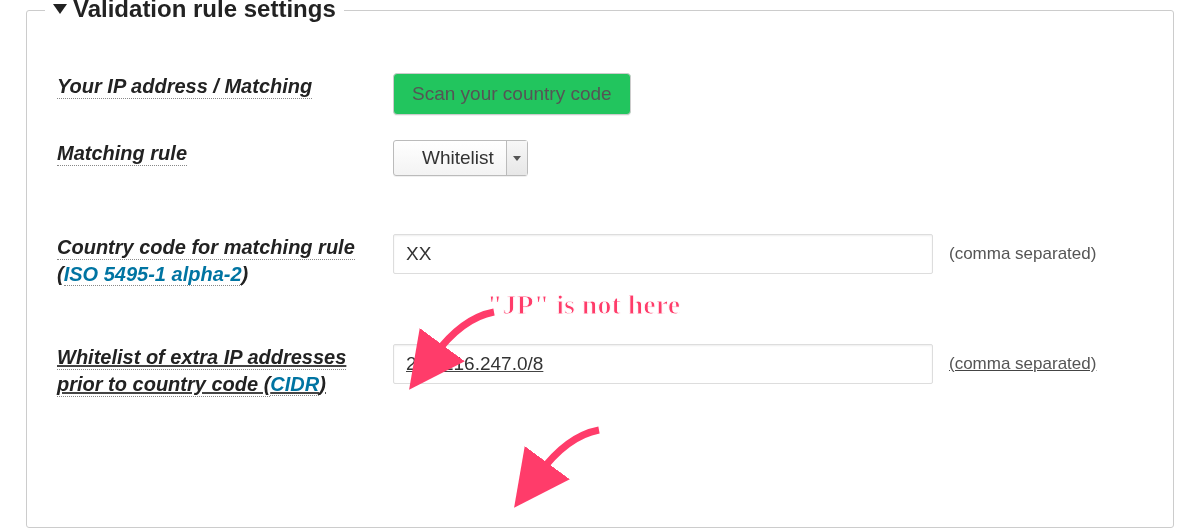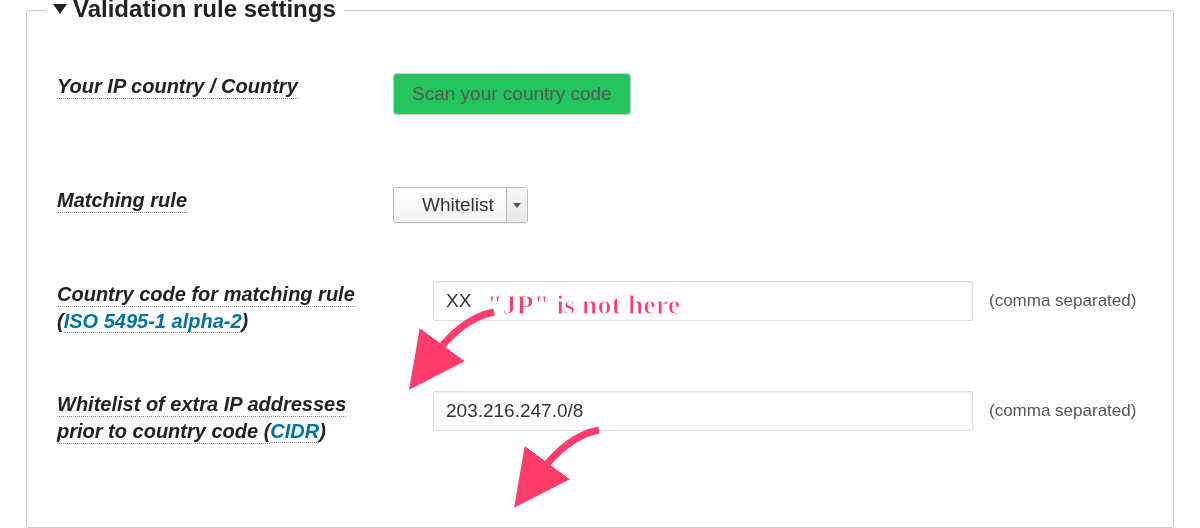--- a/index.html
+++ b/index.html
@@ -141,21 +141,20 @@
     width: 540px;
     height: 40px;
     border: 1px solid #ddd;
     box-shadow: inset 0 1px 2px rgba(0,0,0,.07);
     border-radius: 2px;
     font-size: 19px;
     font-family: inherit;
     color: #333;
     padding: 0 12px;
     box-sizing: border-box;
-    margin-left: 40px;
   }
   .suffix { font-size: 17px; color: #555; }
 
   
   .callout {
     position: absolute;
     font-family: "Comic Sans MS", "Marker Felt", cursive;
     font-weight: 700;
     font-size: 28px;
     color: #ff3c6a;
@@ -176,30 +175,30 @@
 <div class="wrap">
   <div class="fieldset">
 
     <div class="legend">
       <span class="tri"></span>
       <span>Validation rule settings</span>
     </div>
 
     <div class="row first">
       <div class="labelcol">
-        <span class="under">Your IP country / Country</span>
+        <span class="under">Your IP address / Matching</span>
       </div>
       <div class="valcol">
         <div class="ipline">
           <button class="scanbtn">Scan your country code</button>
         </div>
       </div>
     </div>
 
-    <div class="row" style="margin-top:72px;">
+    <div class="row" style="margin-top:25px;">
       <div class="labelcol">
         <span class="under">Matching rule</span>
       </div>
       <div class="valcol">
         <div class="selectish">
           <span class="sel-label">Whitelist</span>
           <span class="sel-btn">
               <span></span>
             </span>
         </div>
@@ -212,21 +211,21 @@
         <span>(</span><a href="#" class="iso">ISO 5495-1 alpha-2</a><span>)</span>
       </div>
       <div class="valcol">
         <div class="inputrow">
           <input class="txt" type="text" value="XX" style="">
           <span class="suffix">(comma separated)</span>
         </div>
       </div>
     </div>
 
-    <div class="row" style="margin-top:56px;">
+    <div class="row" style="margin-top:56px;text-decoration:underline;">
       <div class="labelcol">
         <span class="under">Whitelist of extra IP addresses</span><br>
         <span class="under"><span>prior to country code (</span></span><a href="#" class="iso">CIDR</a><span>)</span>
       </div>
       <div class="valcol">
         <div class="inputrow">
           <input class="txt" type="text" value="203.216.247.0/8" style="">
           <span class="suffix">(comma separated)</span>
         </div>
       </div>

